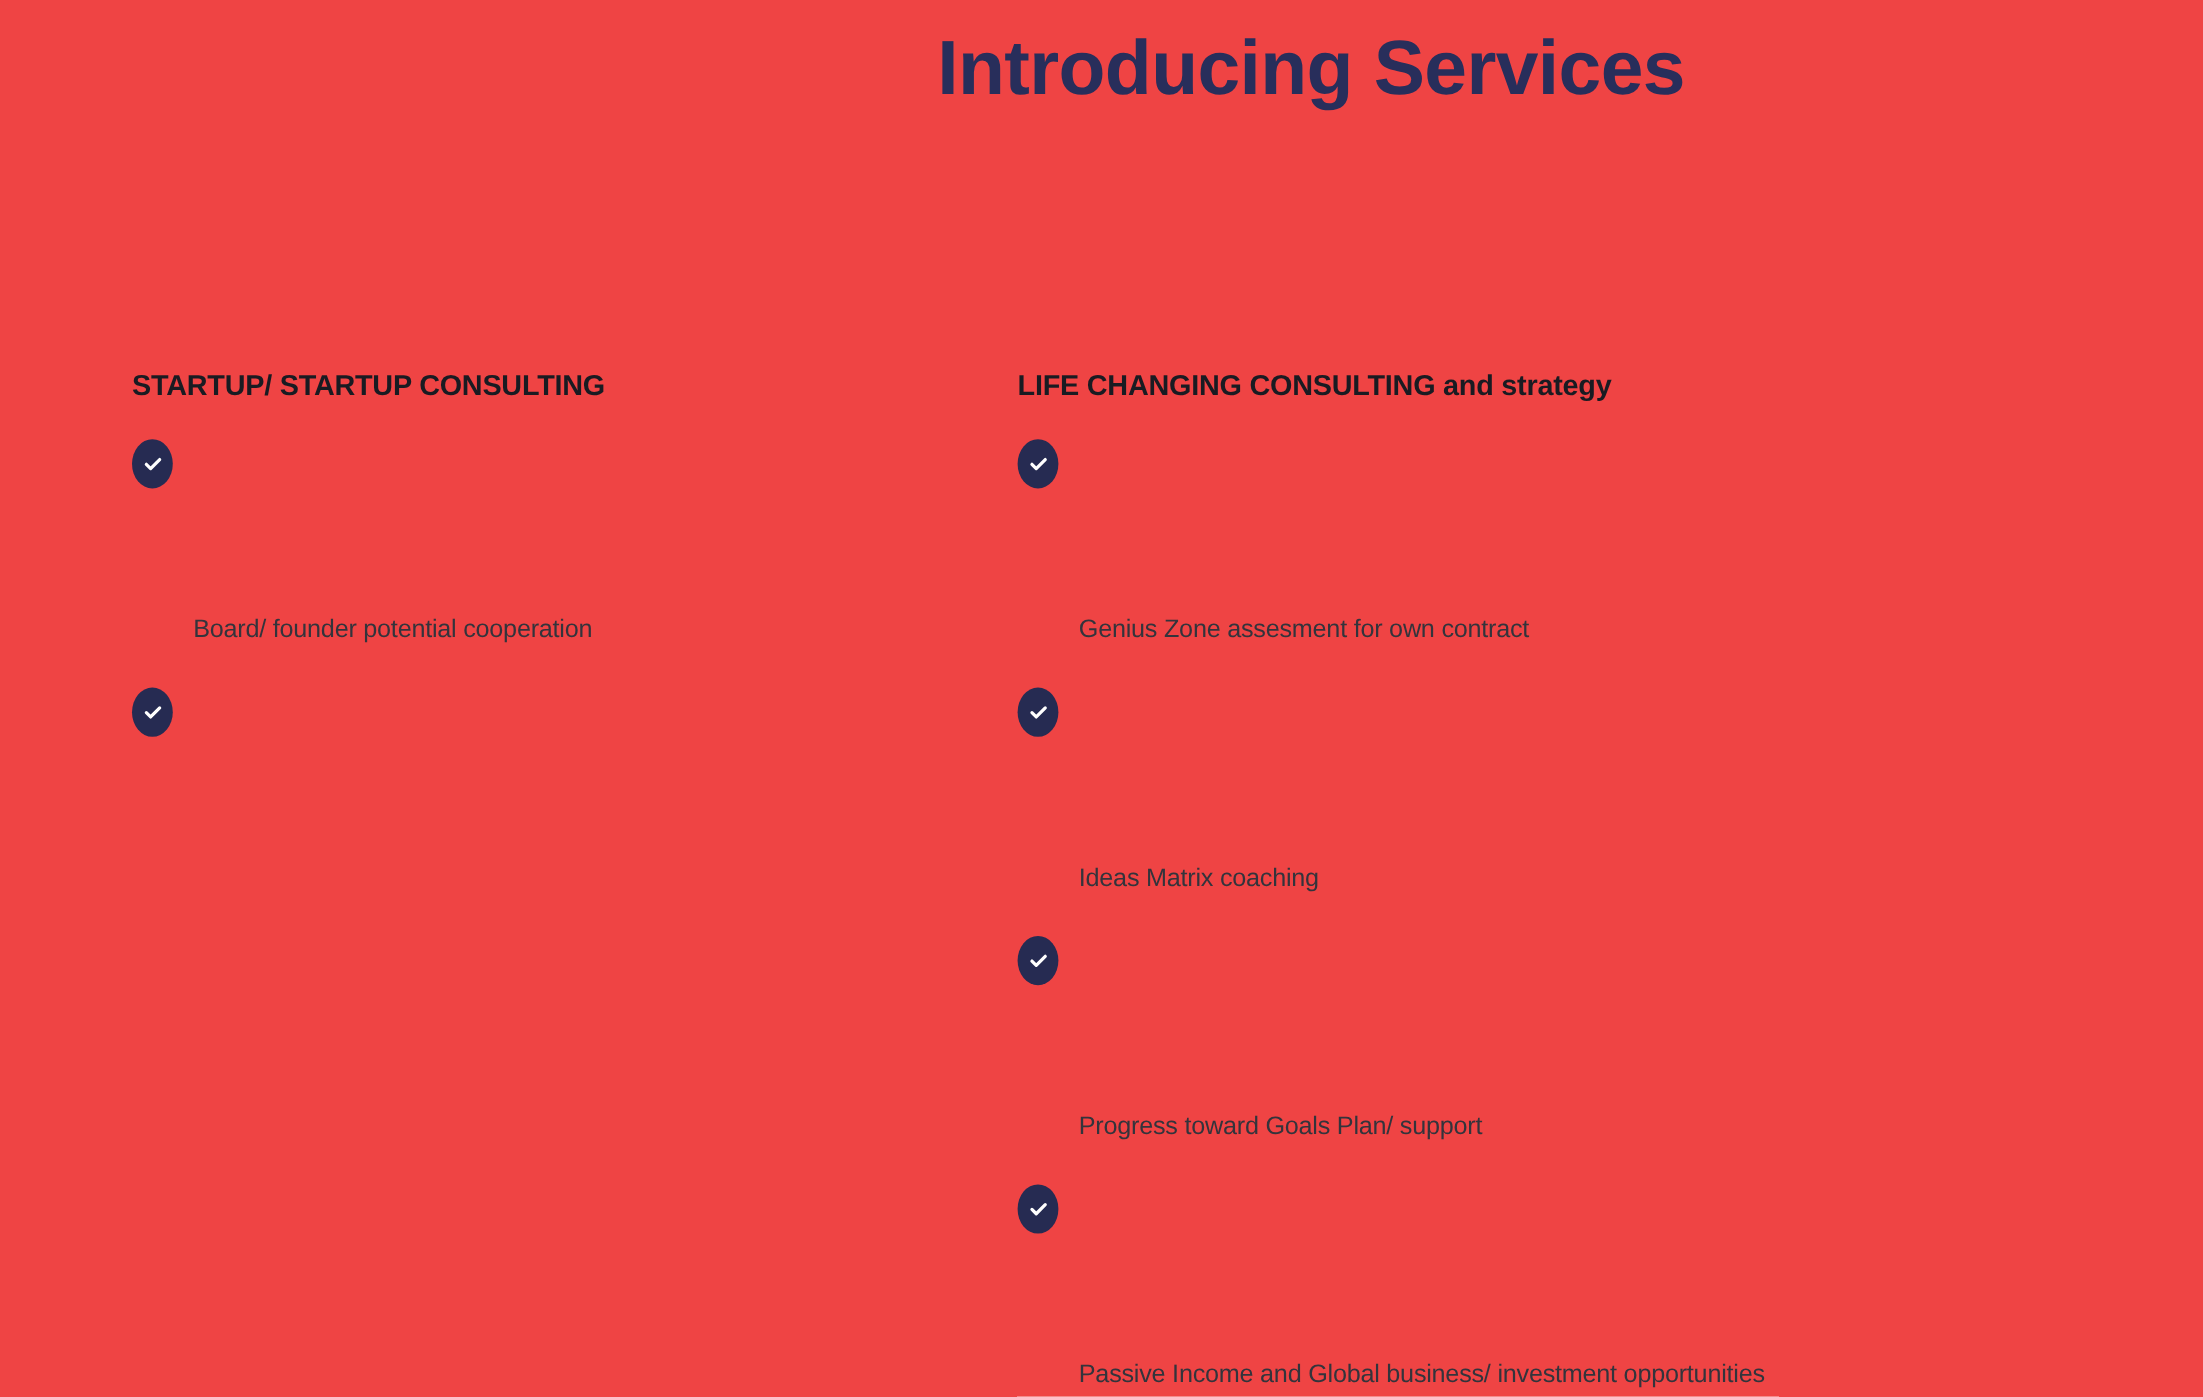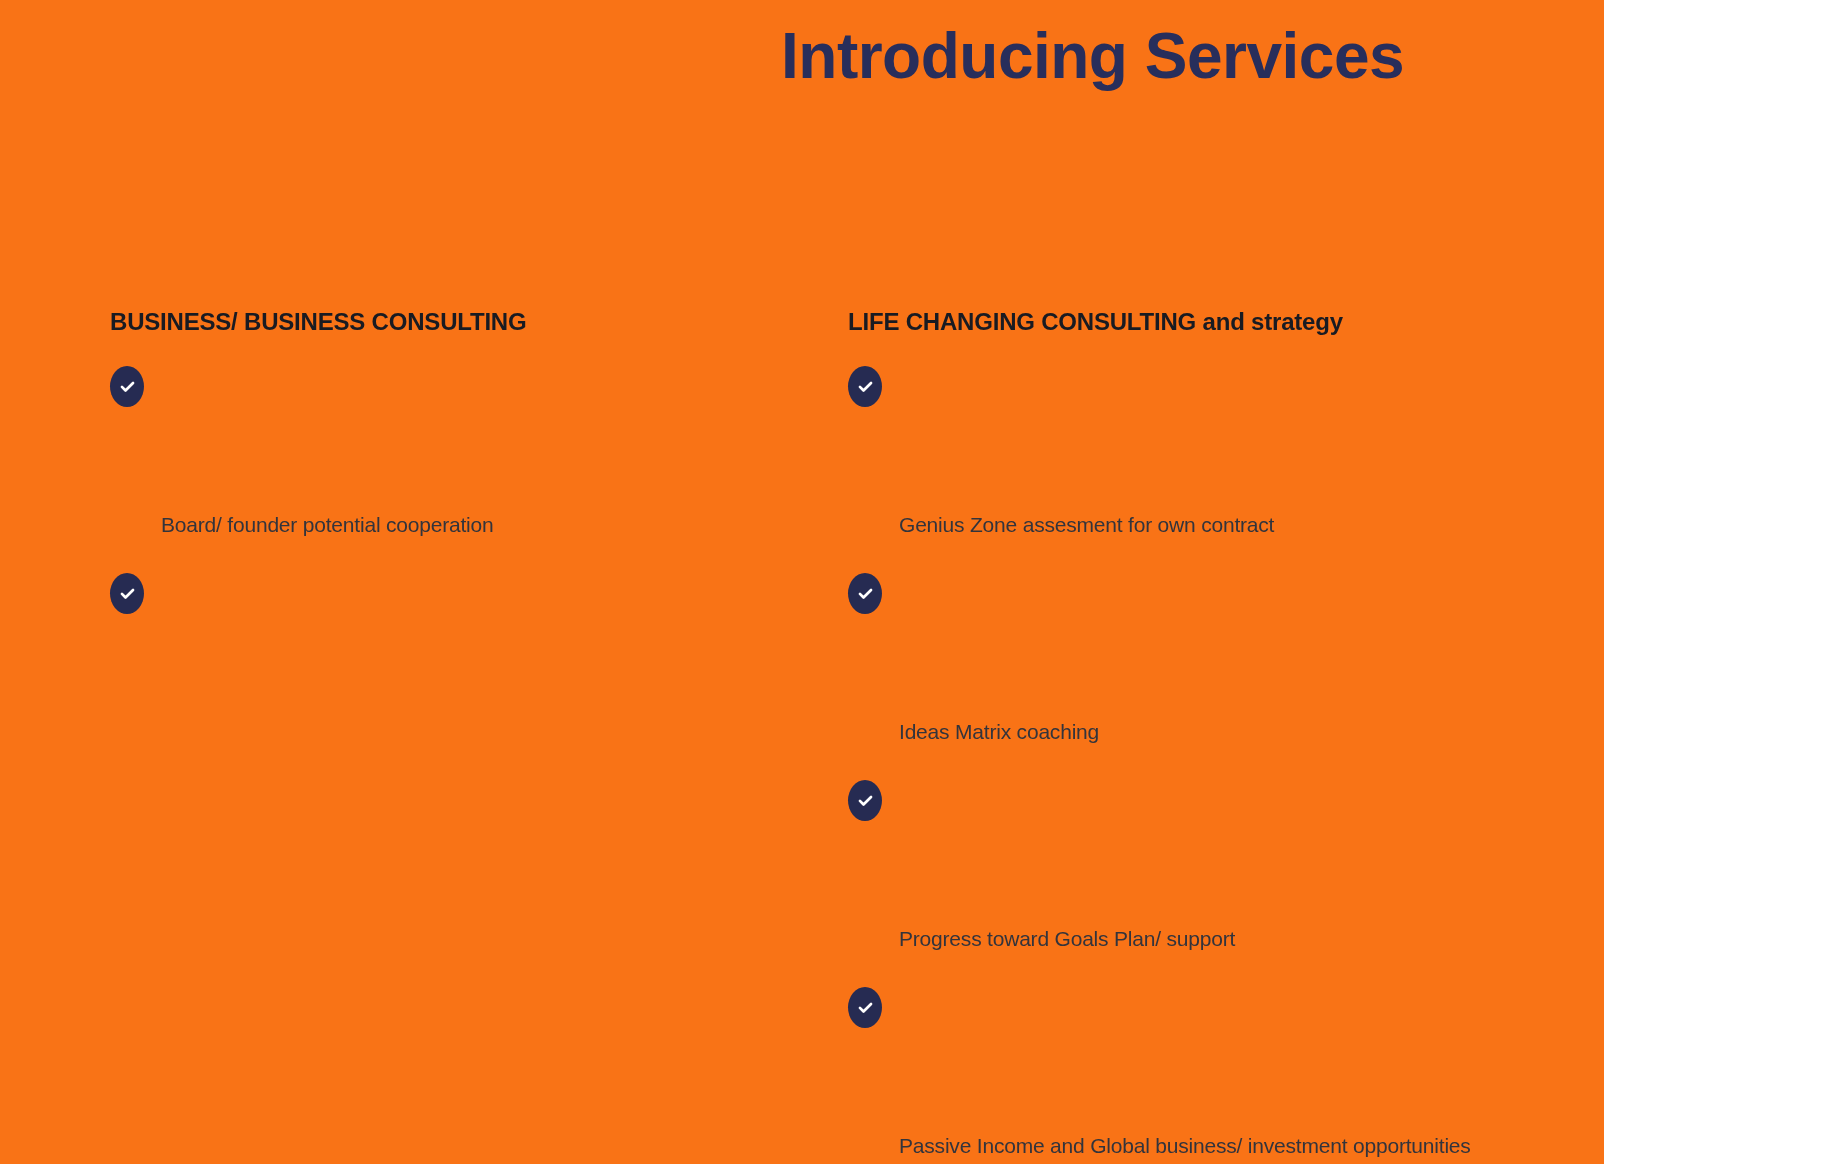--- a/index.html
+++ b/index.html
@@ -2,21 +2,21 @@
 <html><head>
 <meta charset="utf-8">
 <style>
   * { margin: 0; padding: 0; box-sizing: border-box; }
   html, body {
     width: 1836px; height: 1164px;
     background: #ffffff;
     overflow: hidden;
     font-family: "Liberation Sans", sans-serif;
   }
-  .page { position: relative; width: 1604px; height: 1164px; background: #f97316; }
+  .page { position: relative; width: 1836px; height: 1164px; background: #ef4444; }
 
   .page-title {
     position: absolute;
     left: 781px; top: 16px;
     font-size: 64px;
     font-weight: bold;
     letter-spacing: -0.5px;
     line-height: 80px;
     color: #282e5b;
     white-space: nowrap;
@@ -64,21 +64,21 @@
   .check-icon svg { width: 19px; height: 19px; display: block; }
 </style>
 </head>
 <body>
 
 <div class="page">
 
   <h1 class="page-title">Introducing Services</h1>
 
   <section class="services-column col-business">
-    <h2 class="column-heading">BUSINESS/ BUSINESS CONSULTING</h2>
+    <h2 class="column-heading">STARTUP/ STARTUP CONSULTING</h2>
     <ul class="service-list">
       <li>
         <span class="check-icon"><svg viewBox="0 0 24 24">
               <path d="M5 12.5l4.5 4.5L19 7.5" stroke="#fff" stroke-width="3.4" fill="none" stroke-linecap="round" stroke-linejoin="round"></path>
             </svg></span>
         <span>Board/ founder potential cooperation</span>
       </li>
       <li>
         <span class="check-icon"><svg viewBox="0 0 24 24">
               <path d="M5 12.5l4.5 4.5L19 7.5" stroke="#fff" stroke-width="3.4" fill="none" stroke-linecap="round" stroke-linejoin="round"></path>

